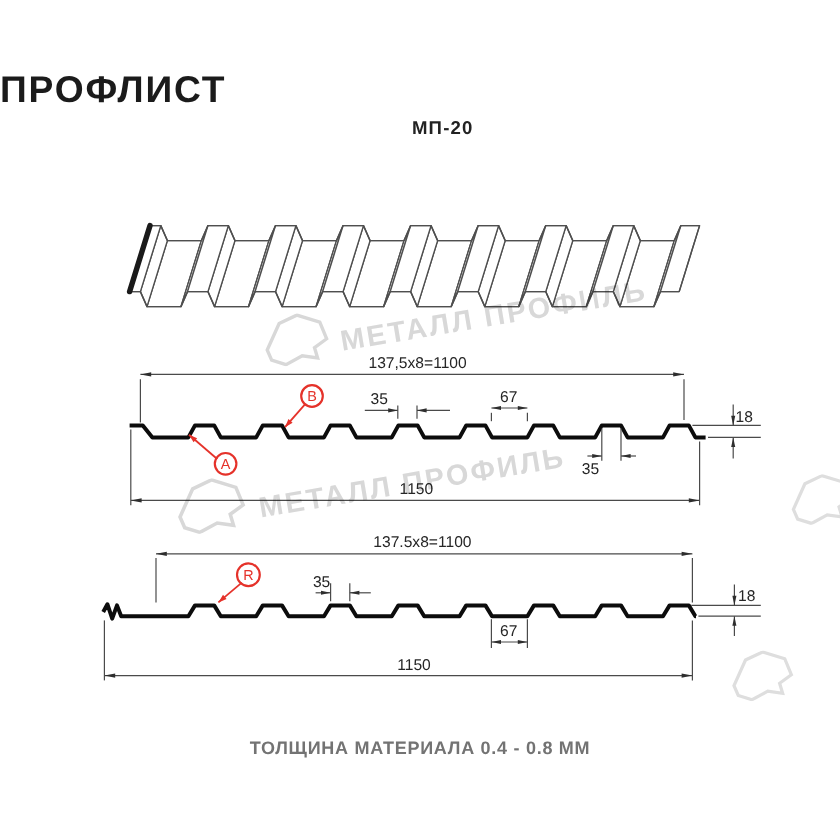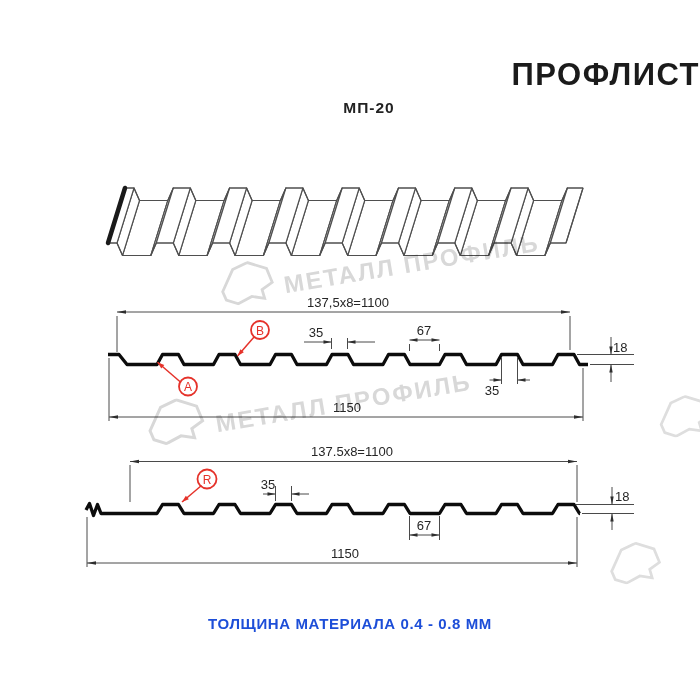--- a/index.html
+++ b/index.html
@@ -1,23 +1,23 @@
 <!DOCTYPE html>
 <html><head>
 <meta charset="utf-8">
 <style>
   html,body{margin:0;padding:0;background:#fff;}
   #stage{position:relative;width:700px;height:700px;background:#fff;overflow:hidden;
          font-family:"Liberation Sans","DejaVu Sans",sans-serif;}
-  .title{position:absolute;left:0;top:57px;width:700px;text-align:right;
+  .title{position:absolute;left:0;top:57px;width:700px;text-align:left;
          font-size:31px;font-weight:bold;letter-spacing:1.5px;color:#1b1b1b;}
   .subtitle{position:absolute;left:0;top:99px;width:700px;text-align:center;
          font-size:15.5px;font-weight:bold;letter-spacing:1px;color:#222;margin-left:19px;}
   .footer{position:absolute;left:0;top:615px;width:700px;text-align:center;
-         font-size:15px;font-weight:bold;letter-spacing:0.6px;color:#1d4ed8;}
+         font-size:15px;font-weight:bold;letter-spacing:0.6px;color:#737373;}
   svg#drawing{position:absolute;left:0;top:0;}
   
   .wm{position:absolute;display:flex;align-items:flex-end;gap:9px;
       transform-origin:left bottom;transform:rotate(-9.5deg);
       mix-blend-mode:multiply;color:#d8d8d8;font-weight:bold;font-size:24px;
       letter-spacing:2px;white-space:nowrap;pointer-events:none;}
   .wm .wmtext{line-height:1;}
   .wmlogo path{fill:none;stroke:#d8d8d8;stroke-width:5;stroke-linejoin:miter;}
   .wm.partial{opacity:.85;}
   

